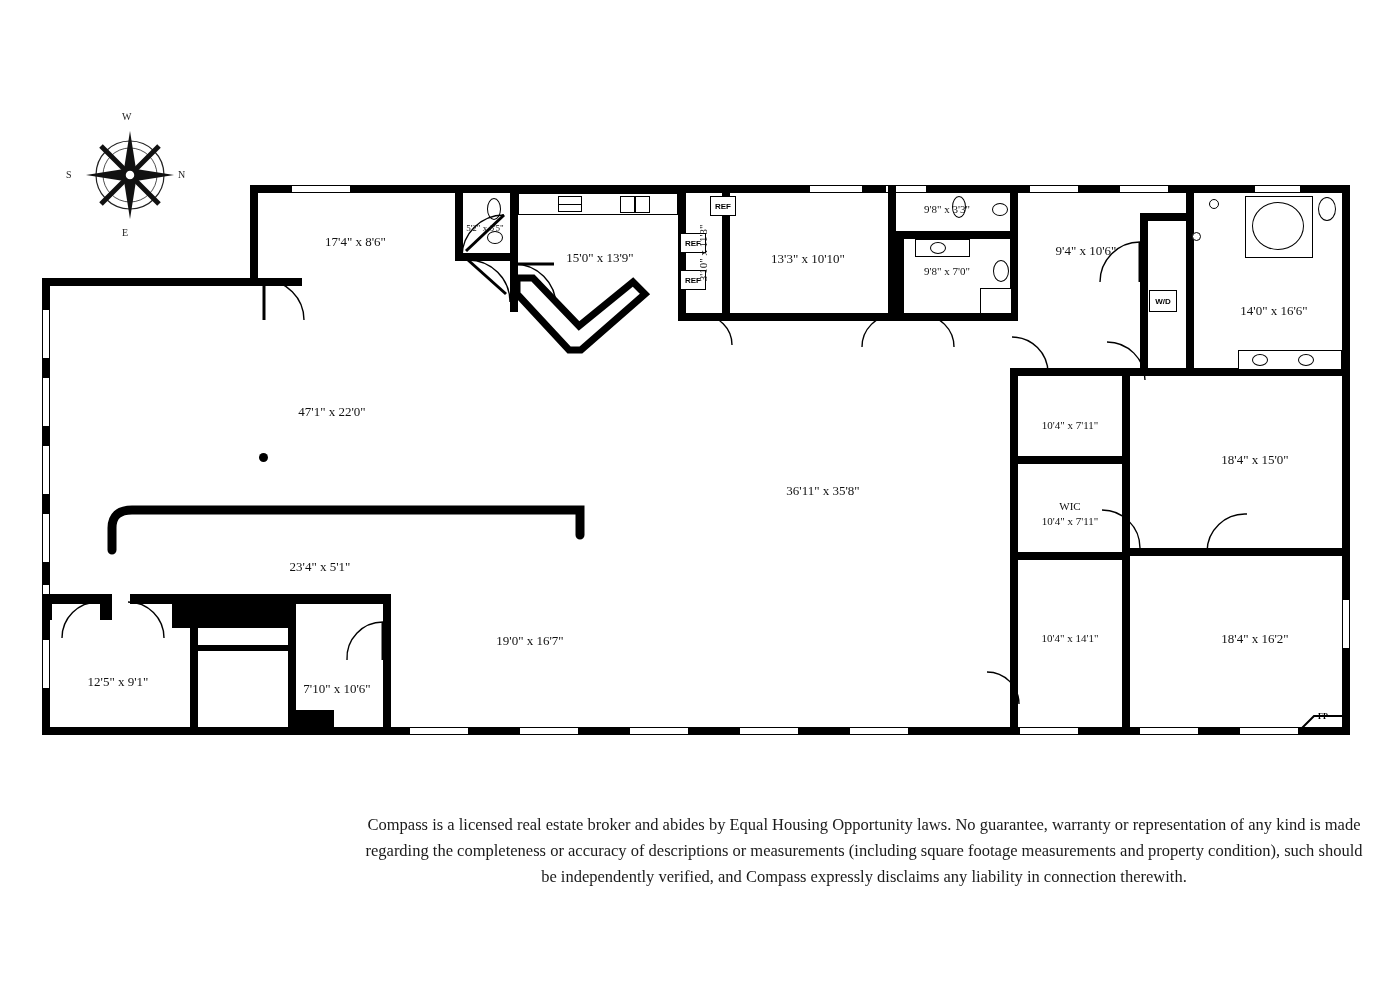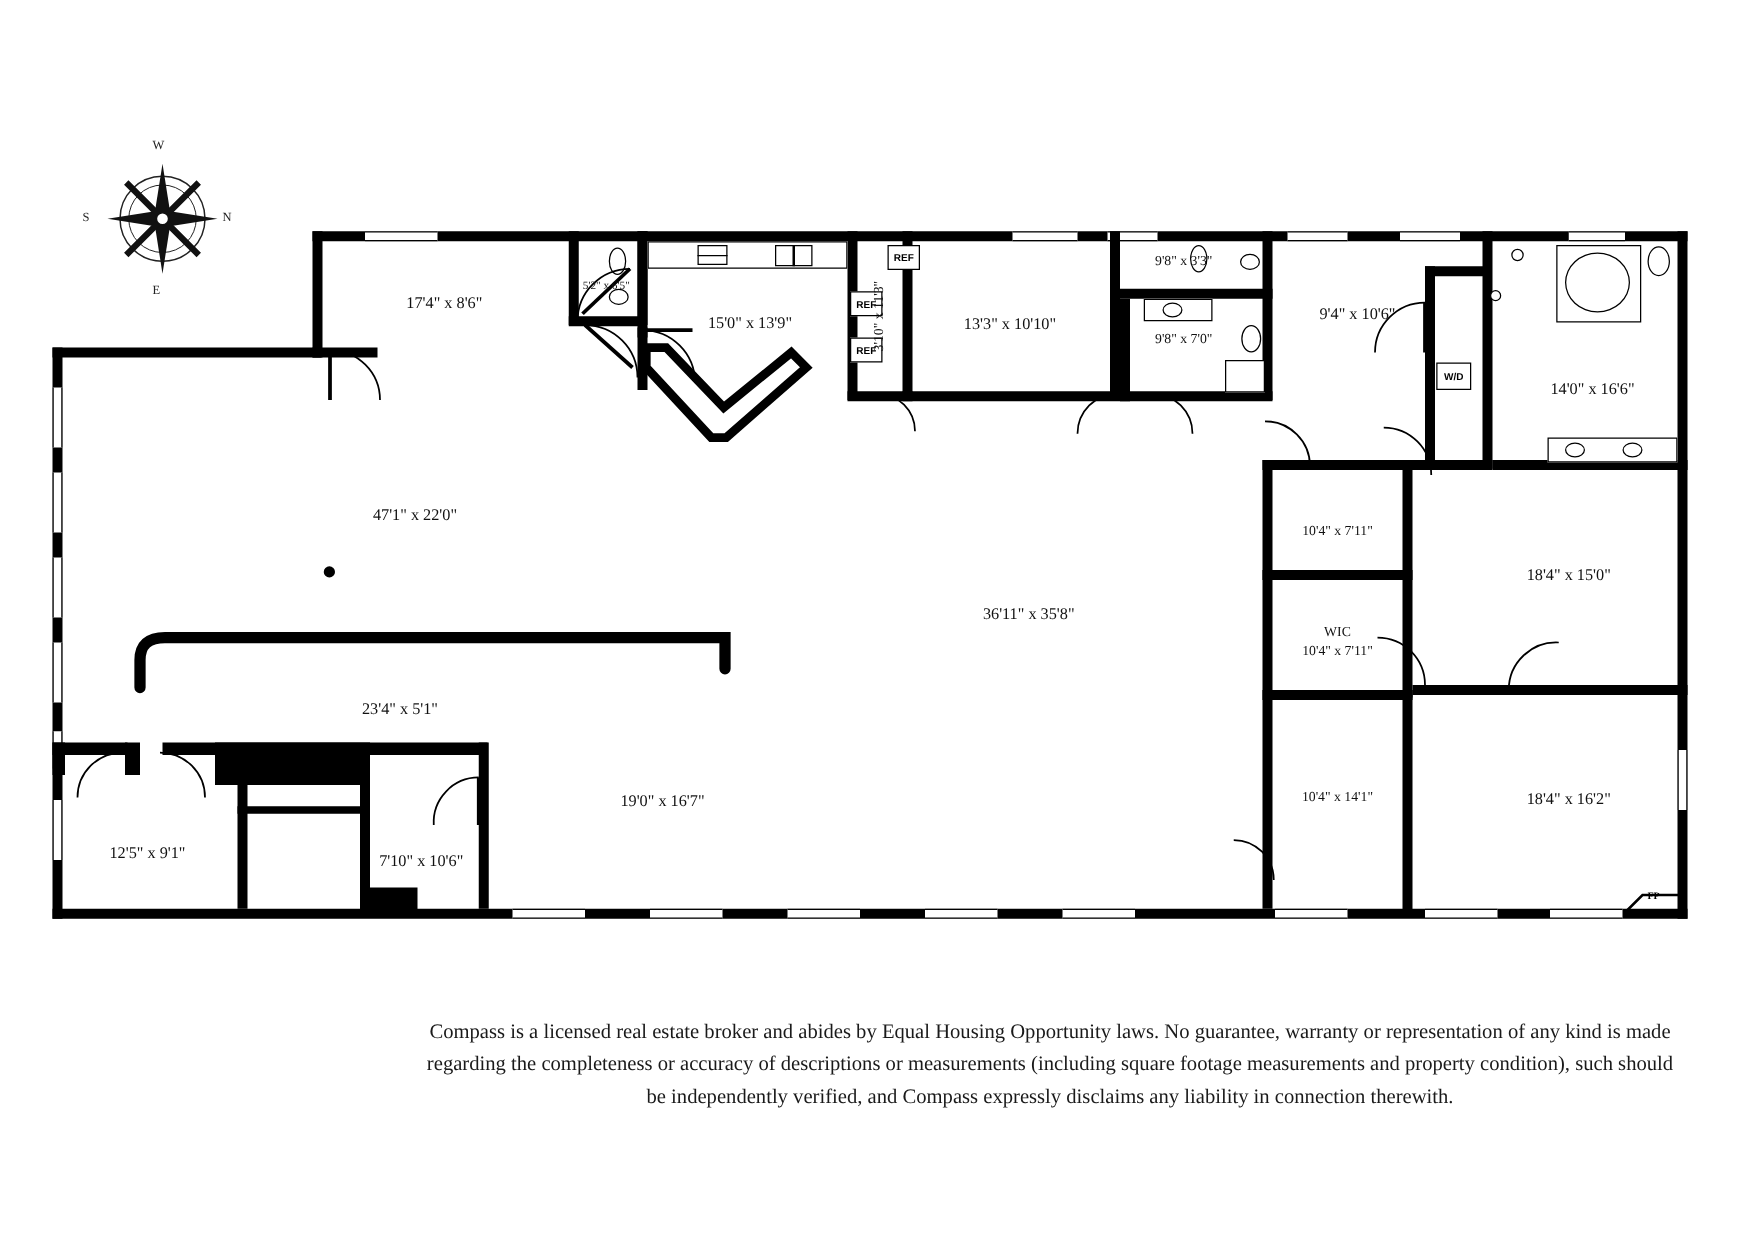--- a/index.html
+++ b/index.html
@@ -86,21 +86,21 @@
   #compass { position: absolute; left: 70px; top: 115px; width: 120px; height: 120px; }
   .compass-letter {
     position: absolute;
     font-family: "Liberation Serif", serif;
     font-size: 10px;
     color: #222;
   }
   
   #disclaimer {
     position: absolute;
-    left: 340px;
+    left: 364px;
     top: 795px;
     width: 1000px;
     text-align: center;
     font-family: "Liberation Serif", serif;
     font-size: 16.5px;
     line-height: 1.6;
     color: #1a1a1a;
   }
   .dot {
     position: absolute;

